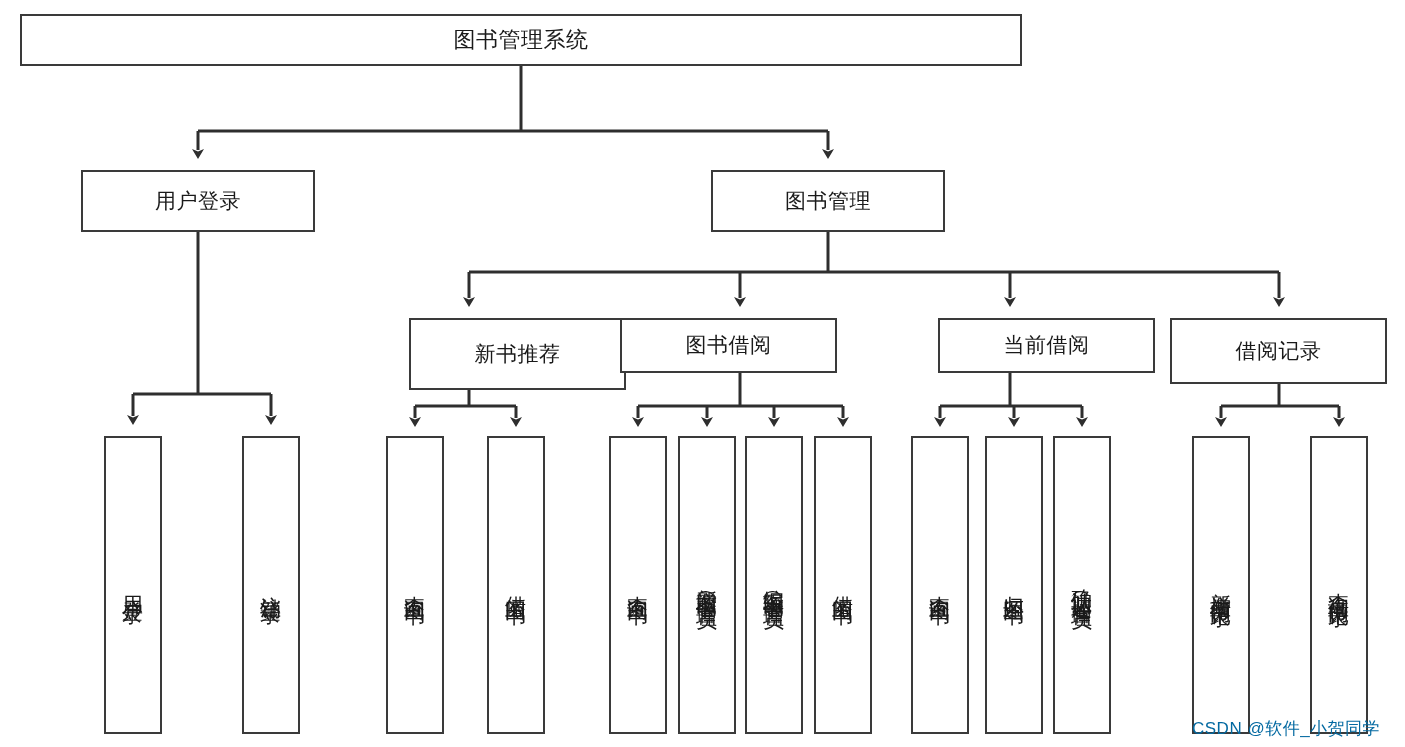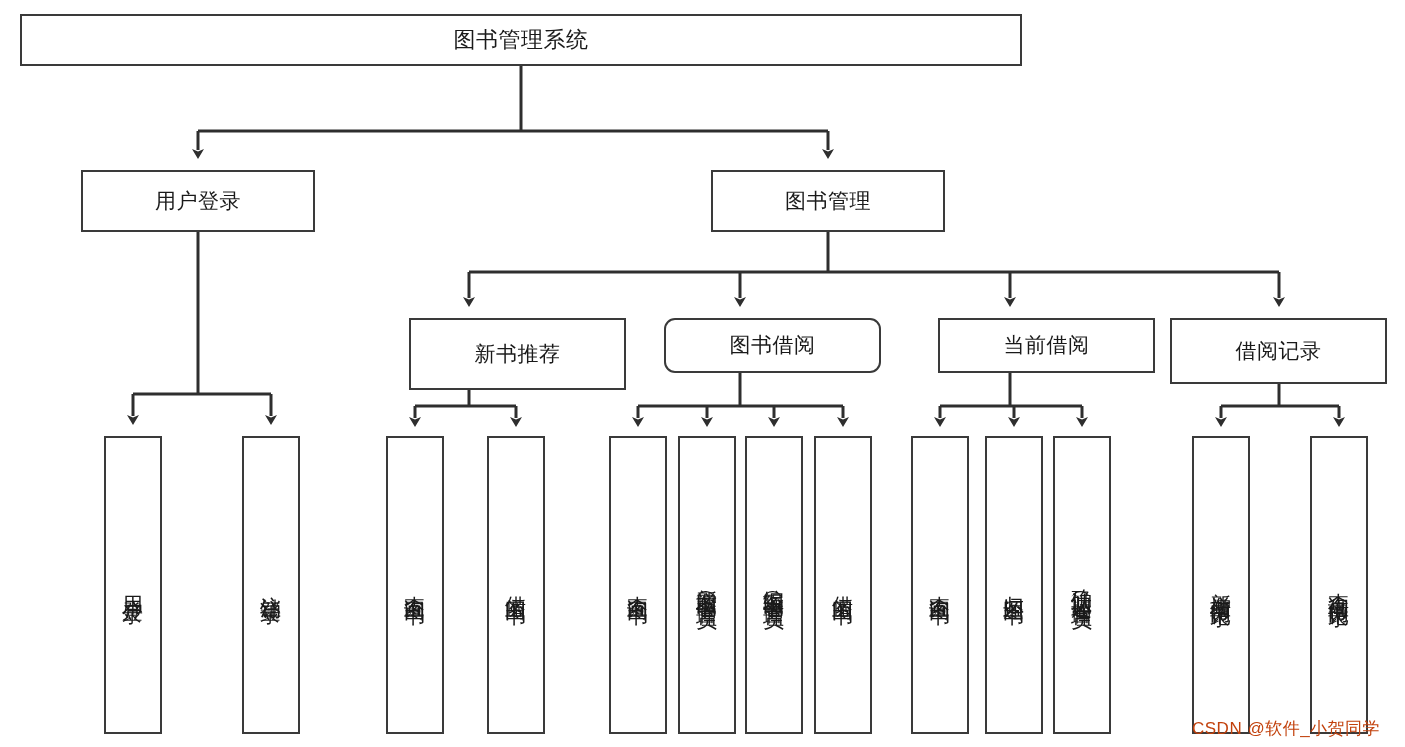--- a/index.html
+++ b/index.html
@@ -54,21 +54,21 @@
     text-orientation: upright;
     font-size: 21px;
     letter-spacing: 3px;
     line-height: 1.2;
     white-space: pre;
   }
   .node.root .label { font-size: 22px; }
   .watermark {
     position: absolute;
     font-size: 17px;
-    color: #c2410c;
+    color: #0369a1;
     white-space: nowrap;
     letter-spacing: 0.5px;
   }
 </style>
 </head>
 <body>
 
 <div id="canvas">
 
   <svg id="wires" viewBox="0 0 1405 747">
@@ -134,21 +134,21 @@
   </div>
 
   <div class="node horizontal" style="left:711px; top:170px; width:234px; height:62px;">
     <span class="label">图书管理</span>
   </div>
 
   <div class="node horizontal" style="left:361px; top:318px; width:217px; height:72px;margin-left:48px;">
     <span class="label">新书推荐</span>
   </div>
 
-  <div class="node horizontal" style="left:664px; top:318px; width:217px; height:55px;border-radius:11px;">
+  <div class="node horizontal" style="left:620px; top:318px; width:217px; height:55px;">
     <span class="label">图书借阅</span>
   </div>
 
   <div class="node horizontal" style="left:902px; top:318px; width:217px; height:55px;margin-left:36px;">
     <span class="label">当前借阅</span>
   </div>
 
   <div class="node horizontal" style="left:1170px; top:318px; width:217px; height:66px;">
     <span class="label">借阅记录</span>
   </div>

